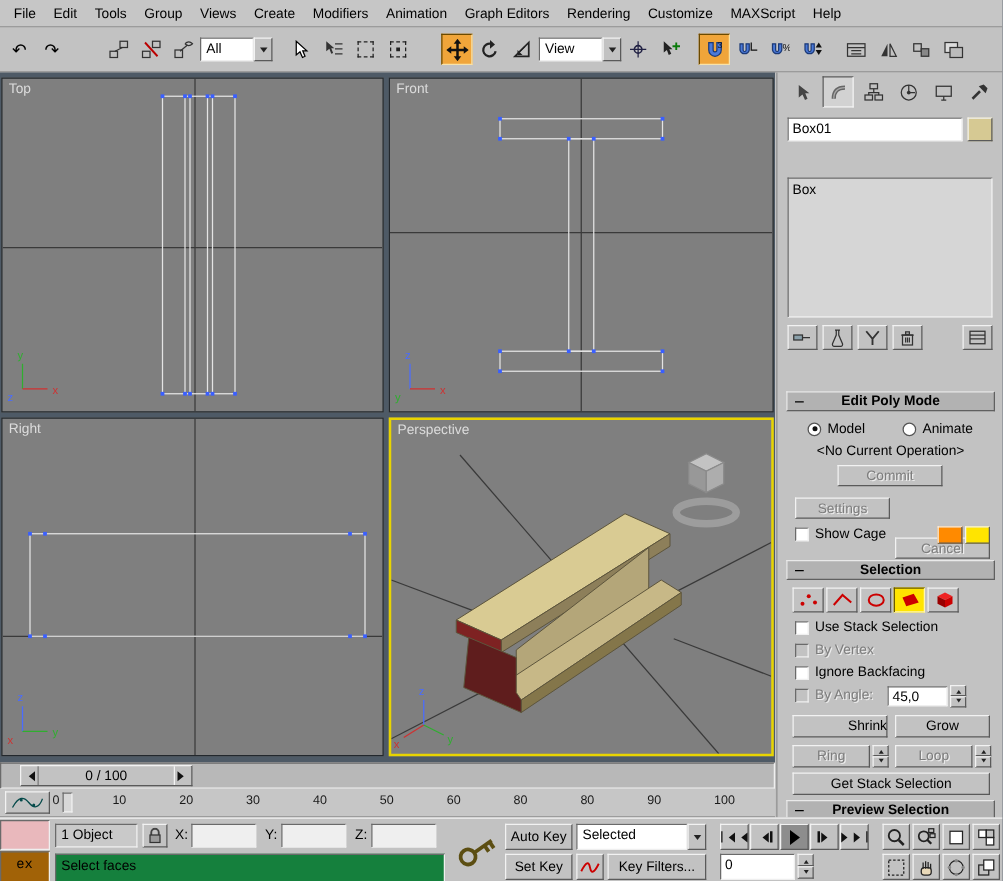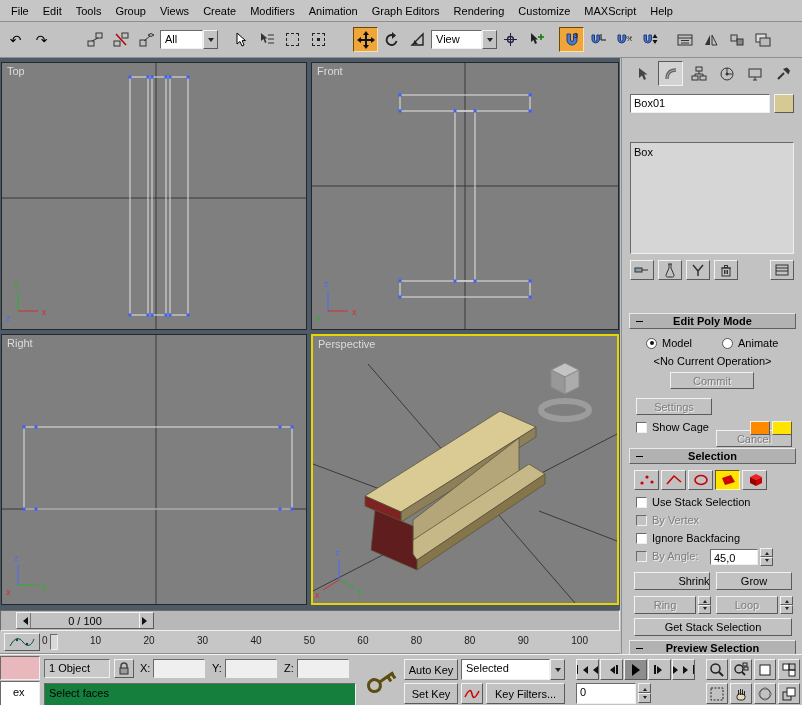--- a/index.html
+++ b/index.html
@@ -621,21 +621,21 @@
   <div class="pbtn" style="left:12px;top:560px;width:158px;height:18px;">Get Stack Selection</div>
 
   <div class="rollout-h" style="top:582px">
     <span class="minus"></span>
     <span>Preview Selection</span>
   </div>
 </div>
 
 <div class="sbar">
   <div class="abs sunken" style="left:0;top:1px;width:40px;height:24px;background:#e9b8bc;"></div>
-  <div class="abs sunken" style="left:0;top:26px;width:40px;height:25px;background:#ffffff;padding:4px 0 0 12px;">ex</div>
+  <div class="abs sunken" style="left:0;top:26px;width:40px;height:25px;background:#a16207;padding:4px 0 0 12px;font-family:Liberation Mono, monospace;">ex</div>
 
   <div class="abs sunken" style="left:44px;top:4px;width:66px;height:19px;background:#c9c9c9;padding:2px 4px;">1 Object</div>
   <div class="sbtn" style="left:114px;top:4px;width:20px;height:19px;">
     <svg width="12" height="13">
         <path d="M3 6 V4 a3 3 0 0 1 6 0 V6" fill="none" stroke="#444" stroke-width="1.5"></path>
         <rect x="2" y="6" width="8" height="6" fill="#9a9a9a" stroke="#333"></rect>
       </svg>
   </div>
 
   <span class="abs" style="left:140px;top:7px;">X:</span>

